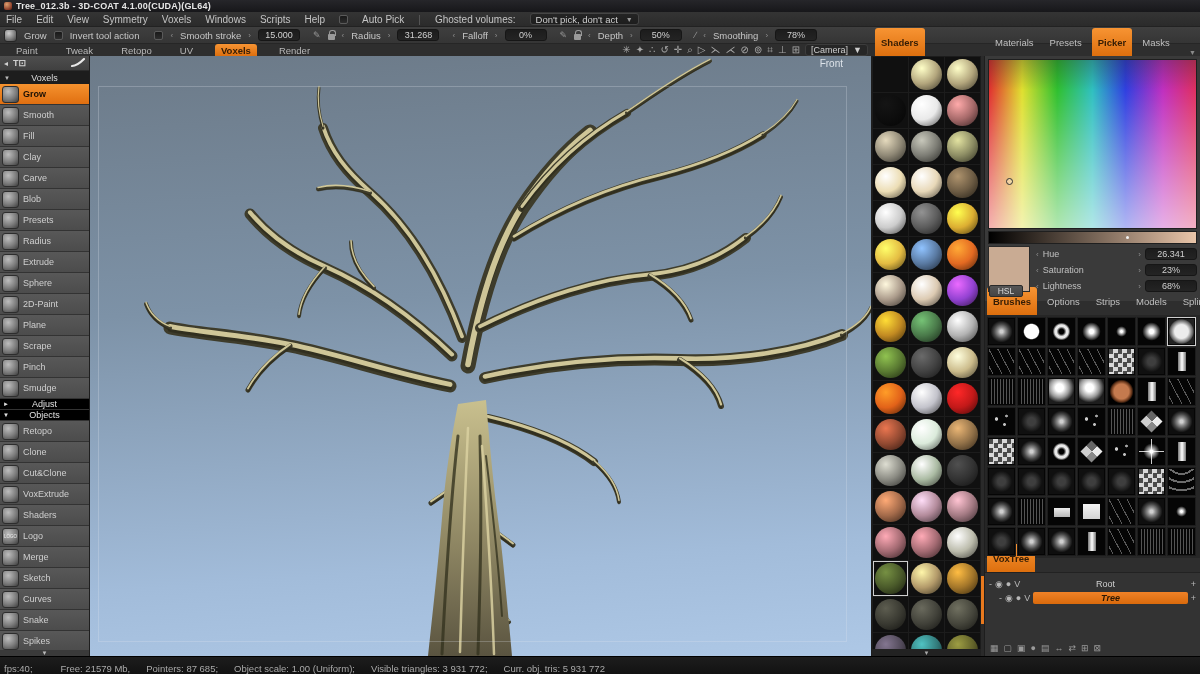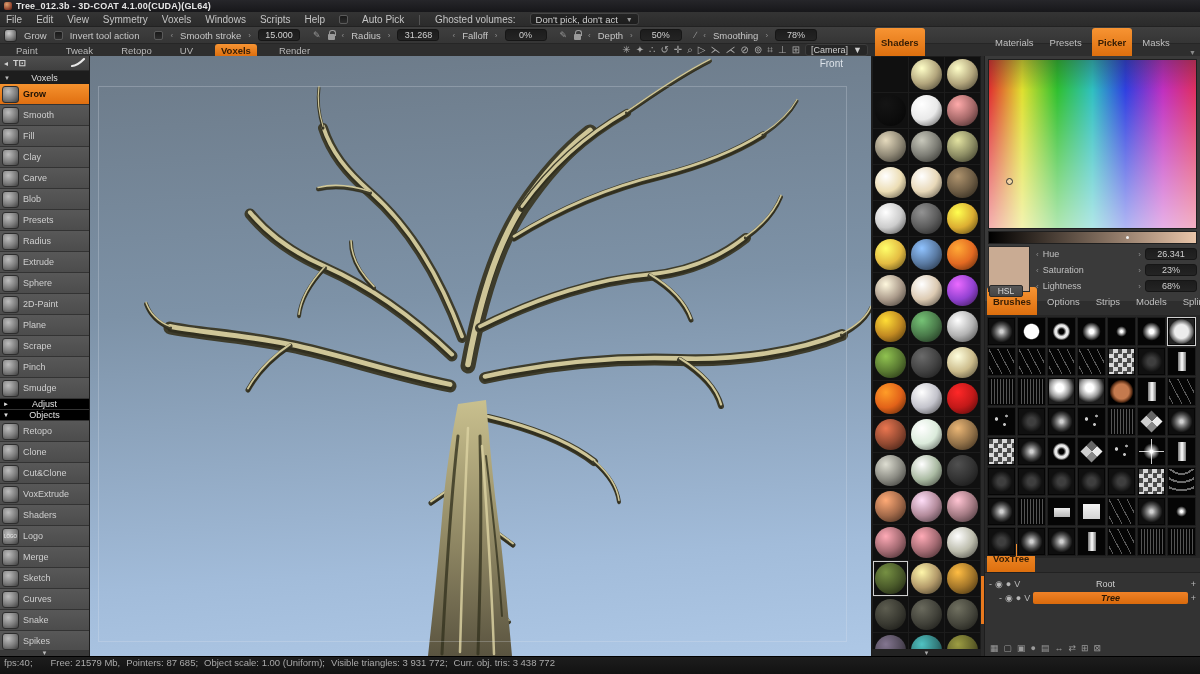--- a/index.html
+++ b/index.html
@@ -185,22 +185,22 @@
     font-size:9px; color:#b8b8b8; margin-bottom:1px; }
   .voxrow .namebar { flex:1; height:12px; display:flex; align-items:center;
     justify-content:center; color:#cfcfcf; border-radius:2px; }
   .voxrow.on .namebar { background:linear-gradient(#f08227,#d96a0c); color:#2b1703;
     font-weight:bold;font-style:italic; }
   .vox-footer { position:absolute; bottom:3px; left:5px; right:5px; display:flex; gap:5px;
     font-size:9px; color:#9a9a9a; }
 
   
   .statusbar { height:18px; background:linear-gradient(#1d1d1d,#121212); border-top:1px solid #000;
-    display:flex; align-items:flex-start; font-size:9.5px; color:#a9a9a9; padding-left:4px;
-    flex:0 0 18px; gap:6px; }
+    display:flex; align-items:flex-end; font-size:9.5px; color:#a9a9a9; padding-left:4px;
+    flex:0 0 18px; gap:16px; }
   .statusbar .seg1 { margin-right:12px; }
 
   
   .br { fill:none; stroke:#3e3c2b; stroke-linecap:round; }
   .streakL { fill:none; stroke:#d9d0a0; stroke-linecap:round; opacity:.85; }
   .streakD { fill:none; stroke:#35331f; stroke-linecap:round; opacity:.8; }
 </style>
 </head>
 <body>
 
@@ -950,15 +950,15 @@
       </div>
     </div>
   </div>
 
   <div class="statusbar" id="status-bar">
       <span class="seg1">fps:40;</span>
       <span>Free: 21579 Mb,</span>
       <span>Pointers: 87 685;</span>
       <span>Object scale: 1.00 (Uniform);</span>
       <span>Visible triangles: 3 931 772;</span>
-      <span>Curr. obj. tris: 3 438 772</span>
+      <span>Curr. obj. tris: 5 931 772</span>
     </div>
 </div>
 
 </body></html>

